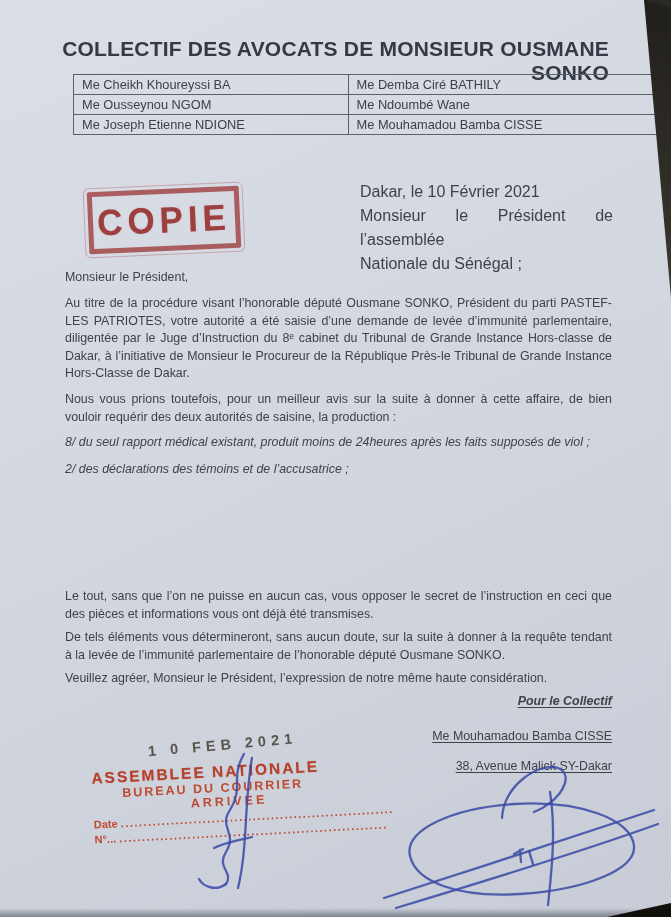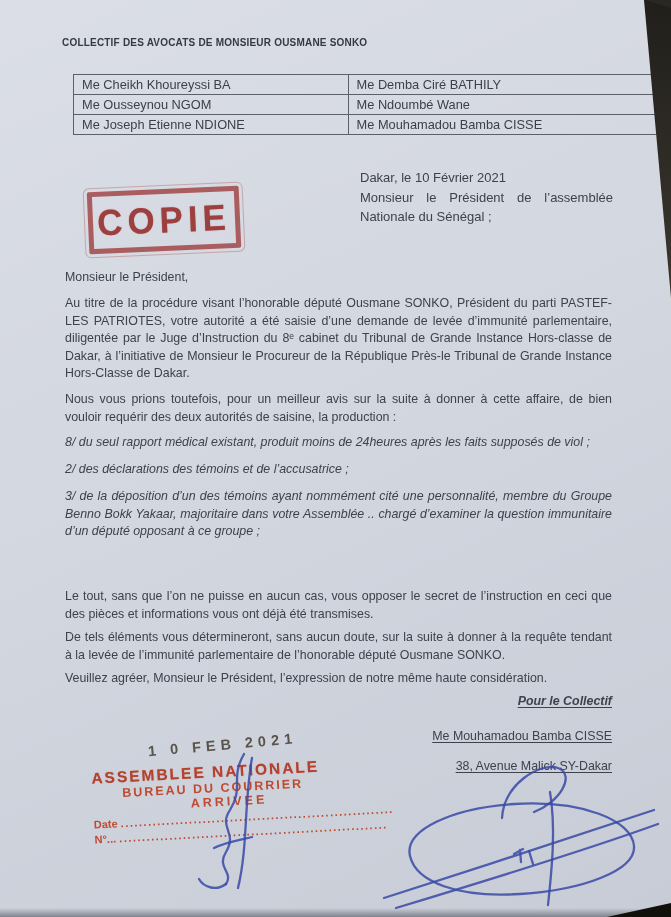--- a/index.html
+++ b/index.html
@@ -2,33 +2,33 @@
 <html><head>
 <meta charset="utf-8">
 <style>
   html,body { margin:0; padding:0; background:#1e1d1b; }
   .photo {
     position:relative; width:671px; height:917px; overflow:hidden;
     background:linear-gradient(155deg,#dbdee6 0%,#d3d7e0 45%,#c7ccd6 100%);
     font-family:"Liberation Sans",sans-serif; color:#3d424b;
   }
   .abs { position:absolute; margin:0; }
-  .doc-title { top:37px; left:62px; width:547px; text-align:left;
-    font-weight:bold; font-size:10px; color:#333a44; letter-spacing:.2px; }
+  .doc-title { top:37px; left:62px; width:547px; text-align:right;
+    font-weight:bold; font-size:21px; color:#333a44; letter-spacing:.2px; }
   table.lawyers { position:absolute; top:74px; left:73px; width:625px; border-collapse:collapse; }
   table.lawyers td { border:1.4px solid #5a616b; font-size:12.8px; padding:1px 8px; height:17px; color:#3b414b; }
   table.lawyers td.c1 { width:44%; }
 
   .copie { top:189px; left:88px; width:142px; height:52px;
     border:5px solid rgba(158,58,58,.78); outline:1.5px solid rgba(158,58,58,.32); outline-offset:3px;
     transform:rotate(-2.5deg); display:flex; align-items:center; justify-content:center; border-radius:2px; }
   .copie span { font-size:35px; font-weight:bold; letter-spacing:5px;
     color:rgba(155,55,55,.9); transform:scaleY(1.04); text-shadow:0 0 1px rgba(155,55,55,.55); }
 
-  .dateblock { top:168px; left:360px; width:253px; font-size:13px; line-height:1.5; }
+  .dateblock { top:180px; left:360px; width:253px; font-size:16px; line-height:1.5; }
   .addr1 { margin-top:0; text-align:justify; text-align-last:justify; }
   .addr2 { }
 
   .bp { left:65px; width:547px; font-size:12.4px; line-height:1.42; text-align:justify; }
   .it { font-style:italic; }
 
   .closing { right:59px; text-align:right; font-size:12.4px; }
   .u { text-decoration:underline; text-underline-offset:2px; }
   .b { font-weight:bold;font-style:italic; }
 
@@ -86,21 +86,20 @@
     <div>Dakar, le 10 Février 2021</div>
     <div class="addr1">Monsieur le Président de l’assemblée</div>
     <div class="addr2">Nationale du Sénégal ;</div>
   </div>
 
   <p class="abs bp" style="top:269px">Monsieur le Président,</p>
   <p class="abs bp" style="top:295px">Au titre de la procédure visant l’honorable député Ousmane SONKO, Président du parti PASTEF-LES PATRIOTES, votre autorité a été saisie d’une demande de levée d’immunité parlementaire, diligentée par le Juge d’Instruction du 8ᵉ cabinet du Tribunal de Grande Instance Hors-classe de Dakar, à l’initiative de Monsieur le Procureur de la République Près-le Tribunal de Grande Instance Hors-Classe de Dakar.</p>
   <p class="abs bp" style="top:391px">Nous vous prions toutefois, pour un meilleur avis sur la suite à donner à cette affaire, de bien vouloir requérir des deux autorités de saisine, la production :</p>
   <p class="abs bp it" style="top:434px">8/ du seul rapport médical existant, produit moins de 24heures après les faits supposés de viol ;</p>
   <p class="abs bp it" style="top:461px">2/ des déclarations des témoins et de l’accusatrice ;</p>
-  <p class="abs bp it" style="top:488px">3/ de la déposition d’un des témoins ayant nommément cité une personnalité, membre du Groupe Benno Bokk Yakaar, majoritaire dans votre Assemblée .. chargé d’examiner la question immunitaire d’un député opposant à ce groupe ;</p>
   <p class="abs bp" style="top:588px">Le tout, sans que l’on ne puisse en aucun cas, vous opposer le secret de l’instruction en ceci que des pièces et informations vous ont déjà été transmises.</p>
   <p class="abs bp" style="top:629px">De tels éléments vous détermineront, sans aucun doute, sur la suite à donner à la requête tendant à la levée de l’immunité parlementaire de l’honorable député Ousmane SONKO.</p>
   <p class="abs bp" style="top:670px">Veuillez agréer, Monsieur le Président, l’expression de notre même haute considération.</p>
 
   <p class="abs closing b u" style="top:694px">Pour le Collectif</p>
   <p class="abs closing u" style="top:729px">Me Mouhamadou Bamba CISSE</p>
   <p class="abs closing u" style="top:759px">38, Avenue Malick SY-Dakar</p>
 
   <div class="abs arrival">
     <div class="arr-date">1 0 FEB 2021</div>

